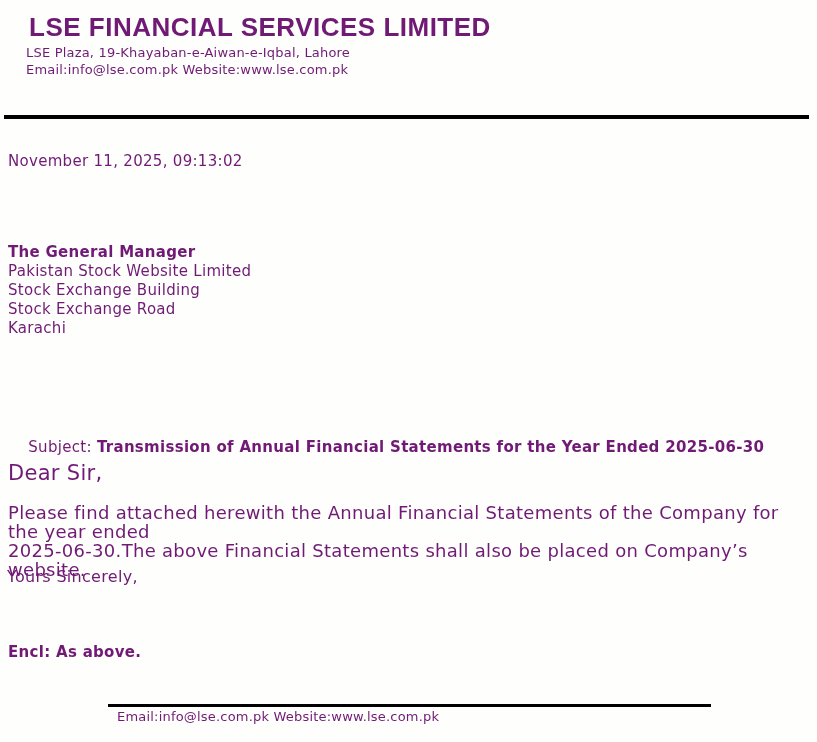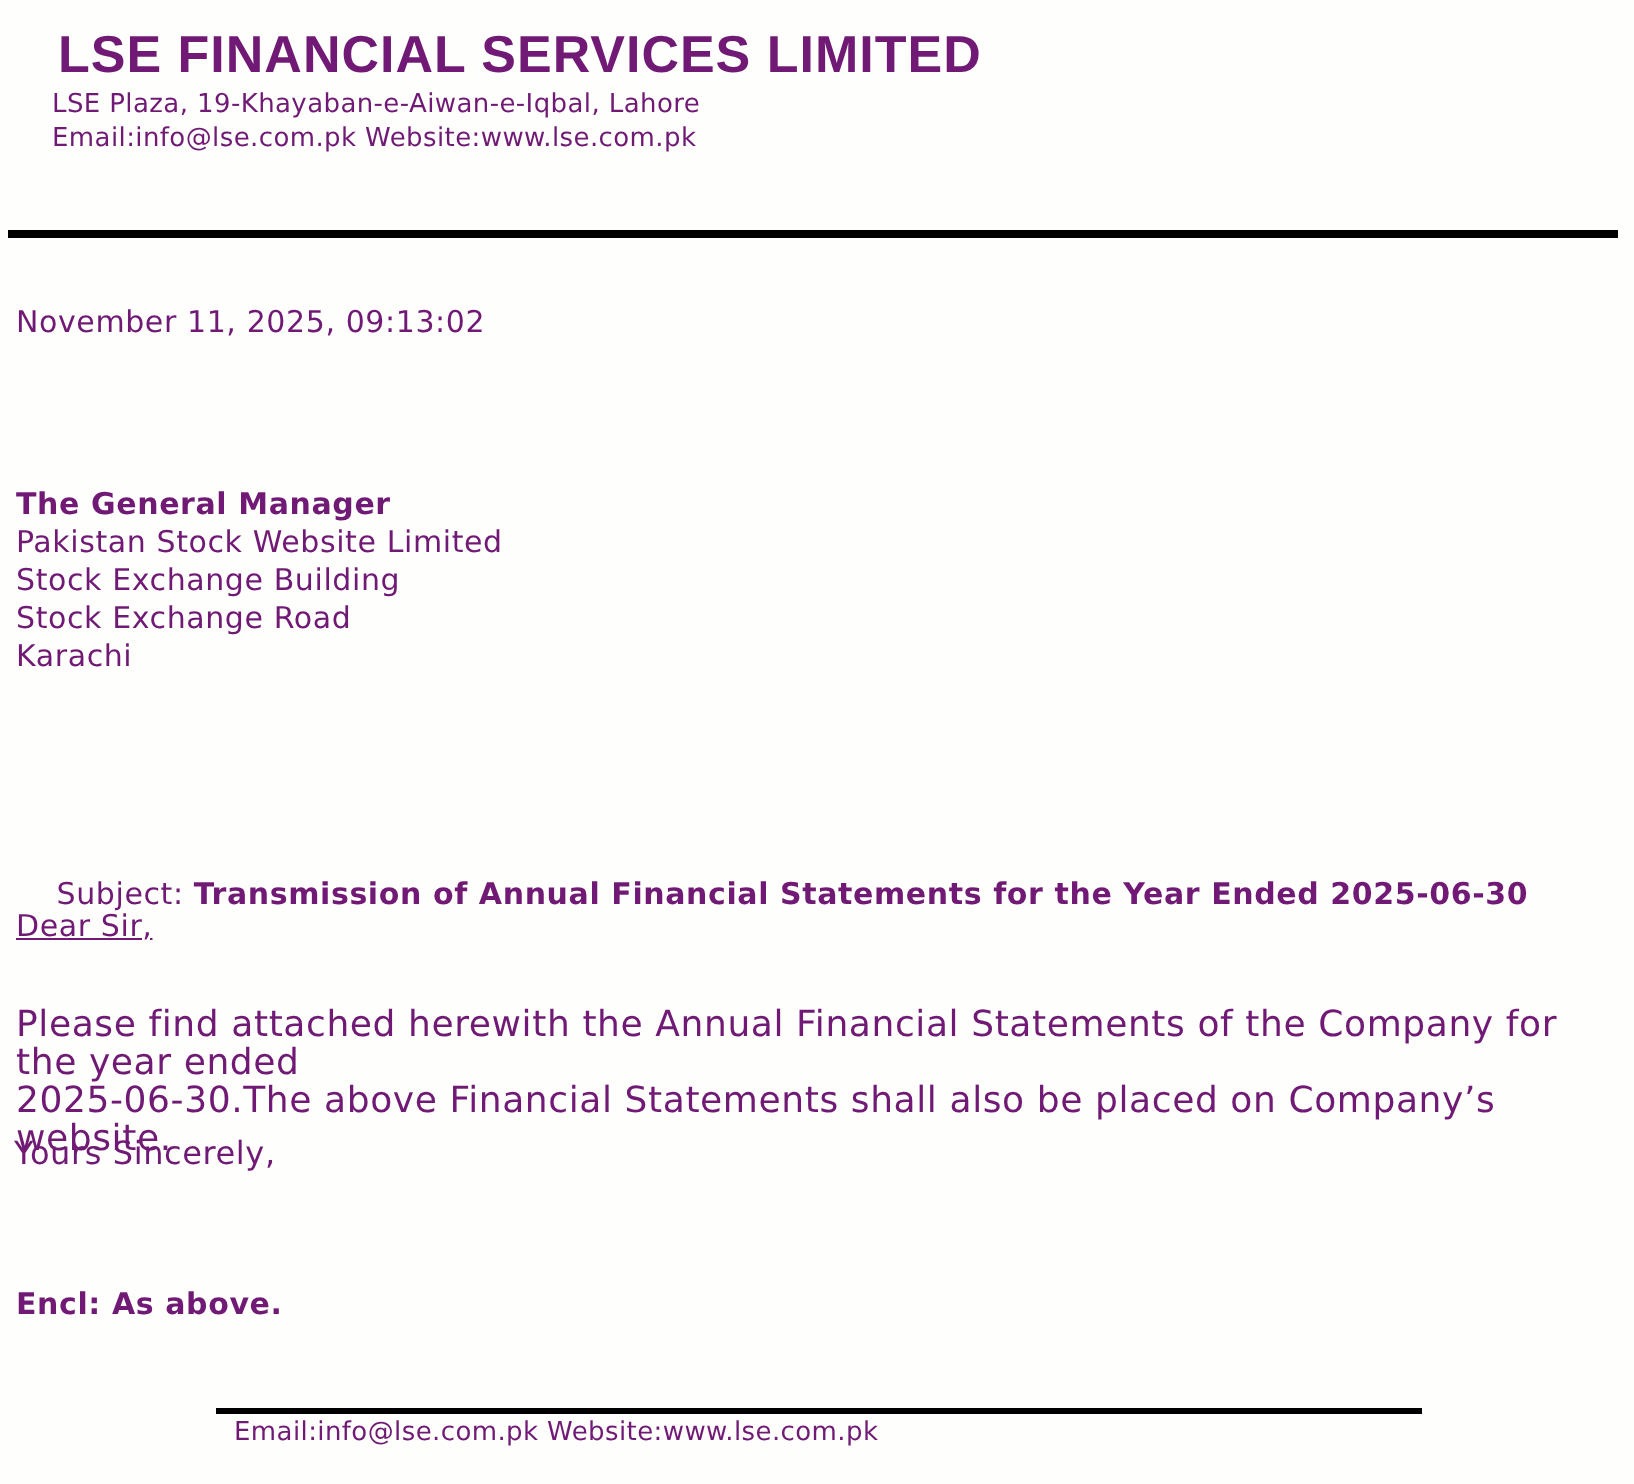--- a/index.html
+++ b/index.html
@@ -35,22 +35,22 @@
     position: absolute; left: 8px; top: 223px;
     font-size: 15px; line-height: 19px; letter-spacing: 0.3px; margin-top: 20px;
   }
   .recipient .bold { font-weight: bold; }
   .subject {
     position: absolute; left: 8px; top: 419px;
     font-size: 15px; line-height: 19px; letter-spacing: 0.3px; white-space: pre;
   }
   .subject b { font-weight: bold; }
   .salutation {
-    position: absolute; left: 8px; top: 454px;
-    font-size: 15px; line-height: 19px; letter-spacing: 0.3px; text-decoration: underline;
+    position: absolute; left: 8px; top: 464px;
+    font-size: 21px; line-height: 19px; letter-spacing: 0.3px;
   }
   .body-par {
     position: absolute; left: 8px; top: 503px; width: 790px;
     font-size: 18px; line-height: 19px; letter-spacing: 0.3px;
     white-space: pre-line;
   }
   .closing {
     position: absolute; left: 7px; top: 567px;
     font-size: 16px; line-height: 19px; letter-spacing: 0.3px;
   }

